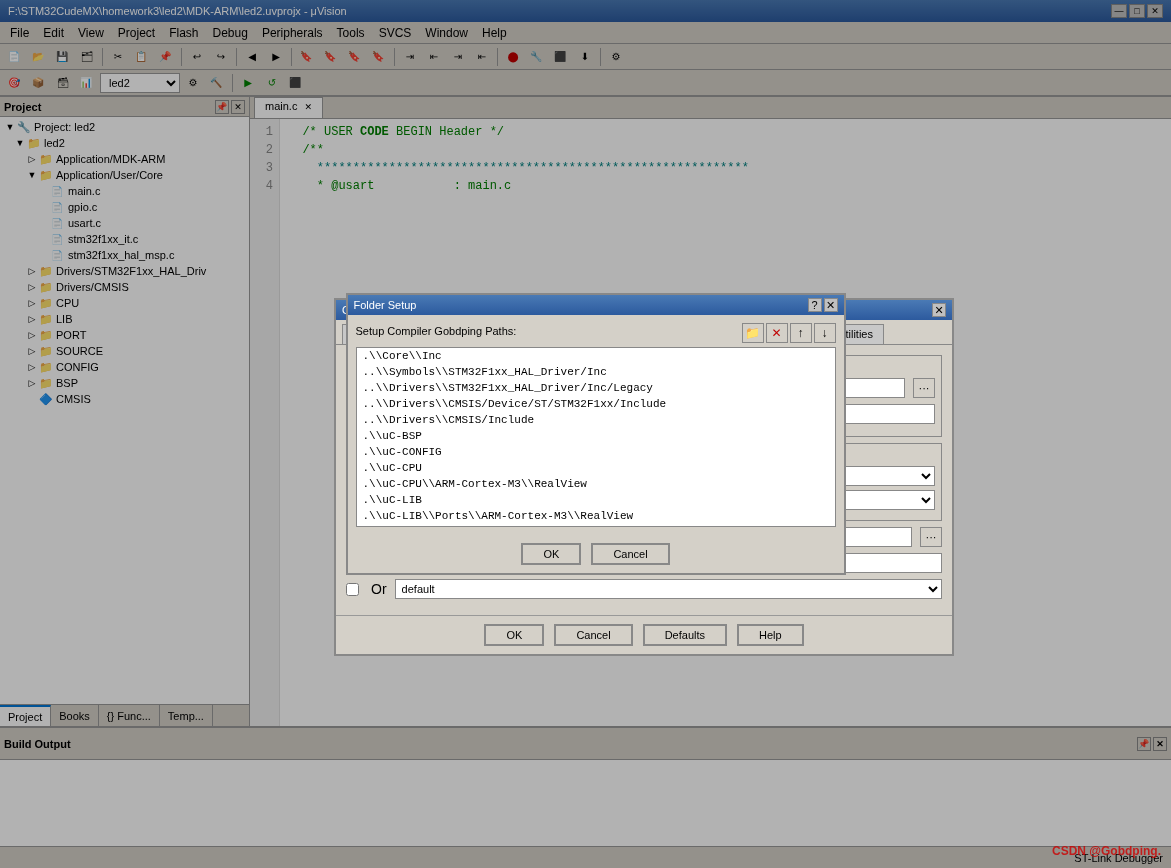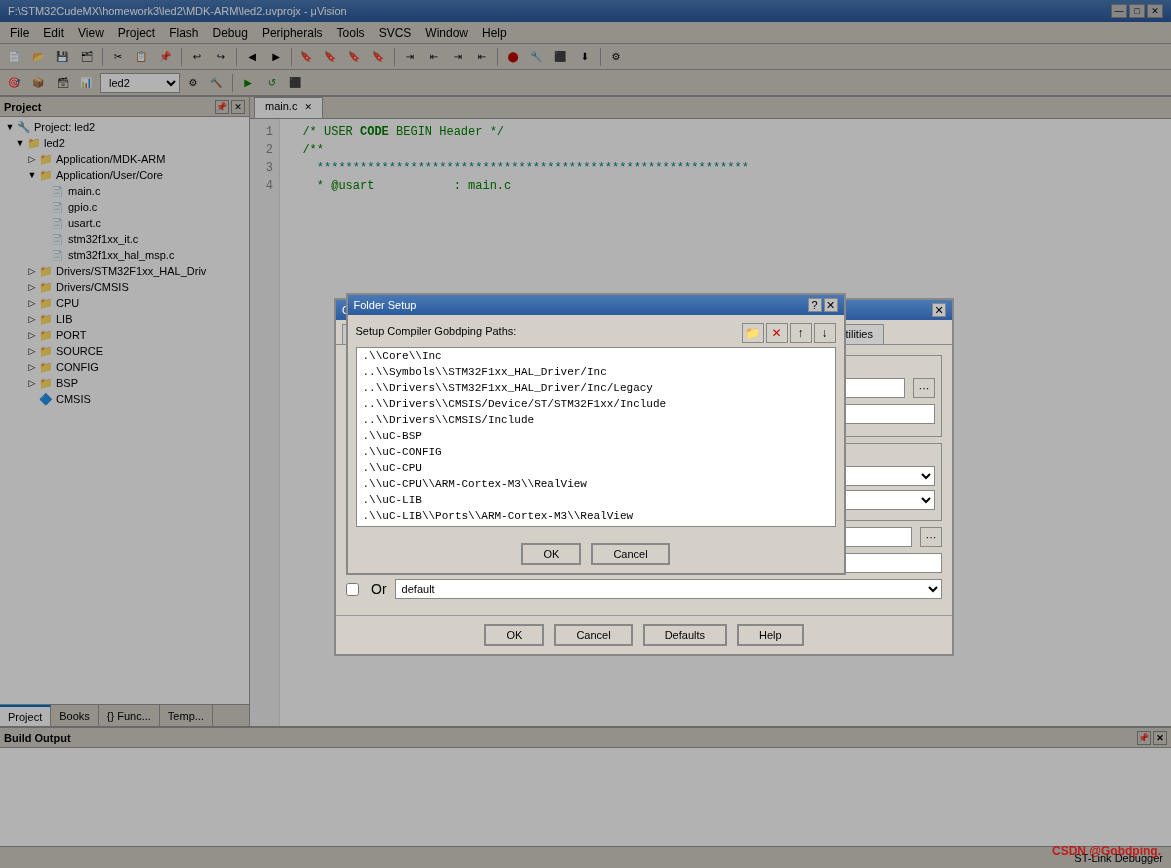--- a/index.html
+++ b/index.html
@@ -53,21 +53,21 @@
     .line-numbers { background: #f0f0f0; border-right: 1px solid #ddd; padding: 4px 6px; color: #888; min-width: 30px; text-align: right; line-height: 1.5; white-space: pre; }
     .code-content { padding: 4px 8px; line-height: 1.5; white-space: pre; color: #000; flex: 1; }
     .code-green { color: #008000; }
     .code-comment { color: #008000; }
 
     
     .status-bar { background: #d4d0c8; border-top: 1px solid #999; height: 22px; display: flex; align-items: center; padding: 0 8px; font-size: 11px; justify-content: space-between; }
 
     
     .build-output { height: 120px; background: white; border-top: 2px solid #999; display: flex; flex-direction: column; }
-    .build-header { background: #d4d0c8; border-bottom: 1px solid #999; height: 20px; display: flex; align-items: center; justify-content: space-between; padding: 0 4px; font-size: 11px; font-weight: bold; }
+    .build-header { background: #d4d0c8; border-bottom: 1px solid #999; height: 32px; display: flex; align-items: center; justify-content: space-between; padding: 0 4px; font-size: 11px; font-weight: bold; }
     .build-content { flex: 1; overflow: auto; padding: 2px 4px; font-family: 'Courier New', monospace; font-size: 11px; }
 
     
     .modal-overlay { position: fixed; top: 0; left: 0; width: 100%; height: 100%; background: rgba(0,0,0,0.3); z-index: 100; }
     .modal-dialog { position: fixed; top: 50%; left: 50%; transform: translate(-50%, -55%); background: #d4d0c8; border: 2px solid #888; z-index: 200; width: 620px; }
     .modal-title-bar { background: linear-gradient(to bottom, #4a7ab5, #2c5a9e); color: white; height: 20px; display: flex; align-items: center; justify-content: space-between; padding: 0 6px; font-size: 11px; }
     .modal-close { font-size: 11px; cursor: pointer; width: 14px; height: 14px; background: #c0c0c0; border: 1px solid #888; display: flex; align-items: center; justify-content: center; color: black; }
     .modal-tabs { display: flex; background: #d4d0c8; border-bottom: 1px solid #888; padding: 4px 6px 0; }
     .modal-tab { padding: 3px 10px; border: 1px solid #888; border-bottom: none; background: #c8c8c8; font-size: 11px; cursor: pointer; margin-right: 2px; }
     .modal-tab.active { background: #d4d0c8; border-bottom: 1px solid #d4d0c8; }

